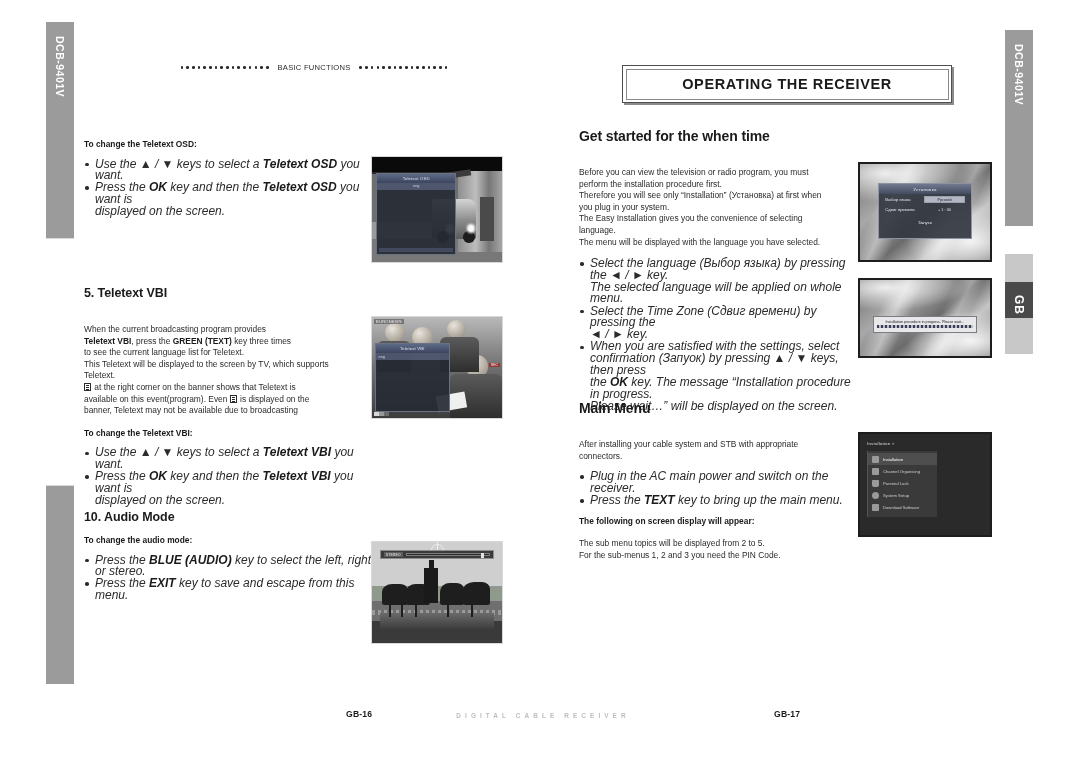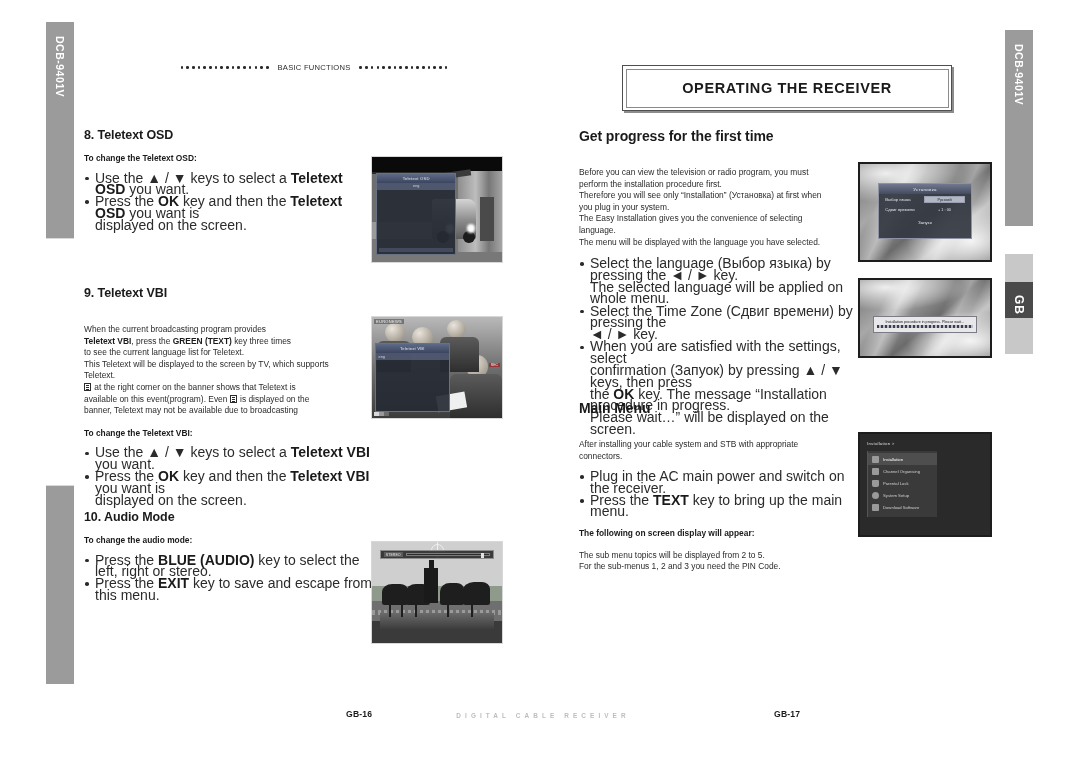--- a/index.html
+++ b/index.html
@@ -89,21 +89,21 @@
     font-size: 7.6px;
     letter-spacing: 0.25px;
     color: #2b2b2b;
     white-space: nowrap;
   }
 
   
   .chapter-banner {
     position: absolute;
     top: 65px; left: 48px;
-    width: 330px; height: 46px;
+    width: 330px; height: 38px;
     border: 1.4px solid #4f4f4f;
     background: #fff;
     display: flex;
     align-items: center;
     justify-content: center;
     box-shadow: 2px 2px 0 #8c8c8c;
   }
   .chapter-banner .inner {
     position: absolute;
     top: 2.5px; left: 2.5px; right: 2.5px; bottom: 2.5px;
@@ -140,26 +140,27 @@
     color: #2b2b2b;
   }
   p.body.b { font-weight: bold; color: #1a1a1a; }
   b { color: #1a1a1a; }
 
   ul.bul {
     margin: 0; padding: 0;
     list-style: none;
   }
   ul.bul li {
-    font-size: 14px;
+    font-size: 12px;
     line-height: 11.6px;
     color: #2b2b2b;
     position: relative;
     padding-left: 11px;
     margin-bottom: 0.5px;
+    font-style: italic;
   }
   ul.bul li::before {
     content: "";
     position: absolute;
     left: 1px; top: 4.2px;
     width: 3.6px; height: 3.6px;
     background: #2b2b2b;
     border-radius: 50%;
   }
   ul.bul li.cont { padding-left: 11px; }
@@ -548,34 +549,33 @@
         <i></i>
         <i></i>
         <i></i>
         <i></i>
         <i></i>
         <i></i>
       </div>
   </div>
 
   <div class="blk" style="top:128px; left:10px; width:290px;">
-    <h2 class="sec">8. Teletext OSD</h2>
 
 
     <p class="body b" style="margin-top:11px;">To change the Teletext OSD:</p>
 
     <ul class="bul" style="margin-top:8px;">
       <li><span>Use the ▲ / ▼ keys to select a </span><b>Teletext OSD</b><span> you want.</span></li>
       <li><span>Press the </span><b>OK</b><span> key and then the </span><b>Teletext OSD</b><span> you want is</span></li>
       <li class="cont">displayed on the screen.</li>
     </ul>
   </div>
 
   <div class="blk" style="top:286px; left:10px; width:292px;">
-    <h2 class="sec">9. Teletext VBI</h2>
+    <h2 class="sec">5. Teletext VBI</h2>
 
     <p class="body" style="margin-top:24px;">
       <span>When the current broadcasting program provides</span><br>
       <b>Teletext VBI</b><span>, press the </span><b>GREEN (TEXT)</b><span> key three times</span><br>
       <span>to see the current language list for Teletext.</span><br>
       <span>This Teletext will be displayed to the screen by TV, which supports</span><br>
       <span>Teletext.</span><br>
       <span class="tt-icon"></span><span> at the right corner on the banner shows that Teletext is</span><br>
       <span>available on this event(program). Even </span><span class="tt-icon"></span><span> is displayed on the</span><br>
       <span>banner, Teletext may not be available due to broadcasting</span>
@@ -673,21 +673,21 @@
 </div>
 
 <div class="page right">
 
   <div class="chapter-banner">
     <div class="inner"></div>
     <span>OPERATING THE RECEIVER</span>
   </div>
 
   <div class="blk" style="top:128px; left:5px; width:282px;">
-    <h2 class="big">Get progress for the first time</h2>
+    <h2 class="big">Get started for the when time</h2>
 
     <p class="body" style="margin-top:23px;">
       <span>Before you can view the television or radio program, you must</span><br>
       <span>perform the installation procedure first.</span><br>
       <span>Therefore you will see only “Installation” (Установка) at first when</span><br>
       <span>you plug in your system.</span><br>
       <span>The Easy Installation gives you the convenience of selecting</span><br>
       <span>language.</span><br>
       <span>The menu will be displayed with the language you have selected.</span>
     </p>

